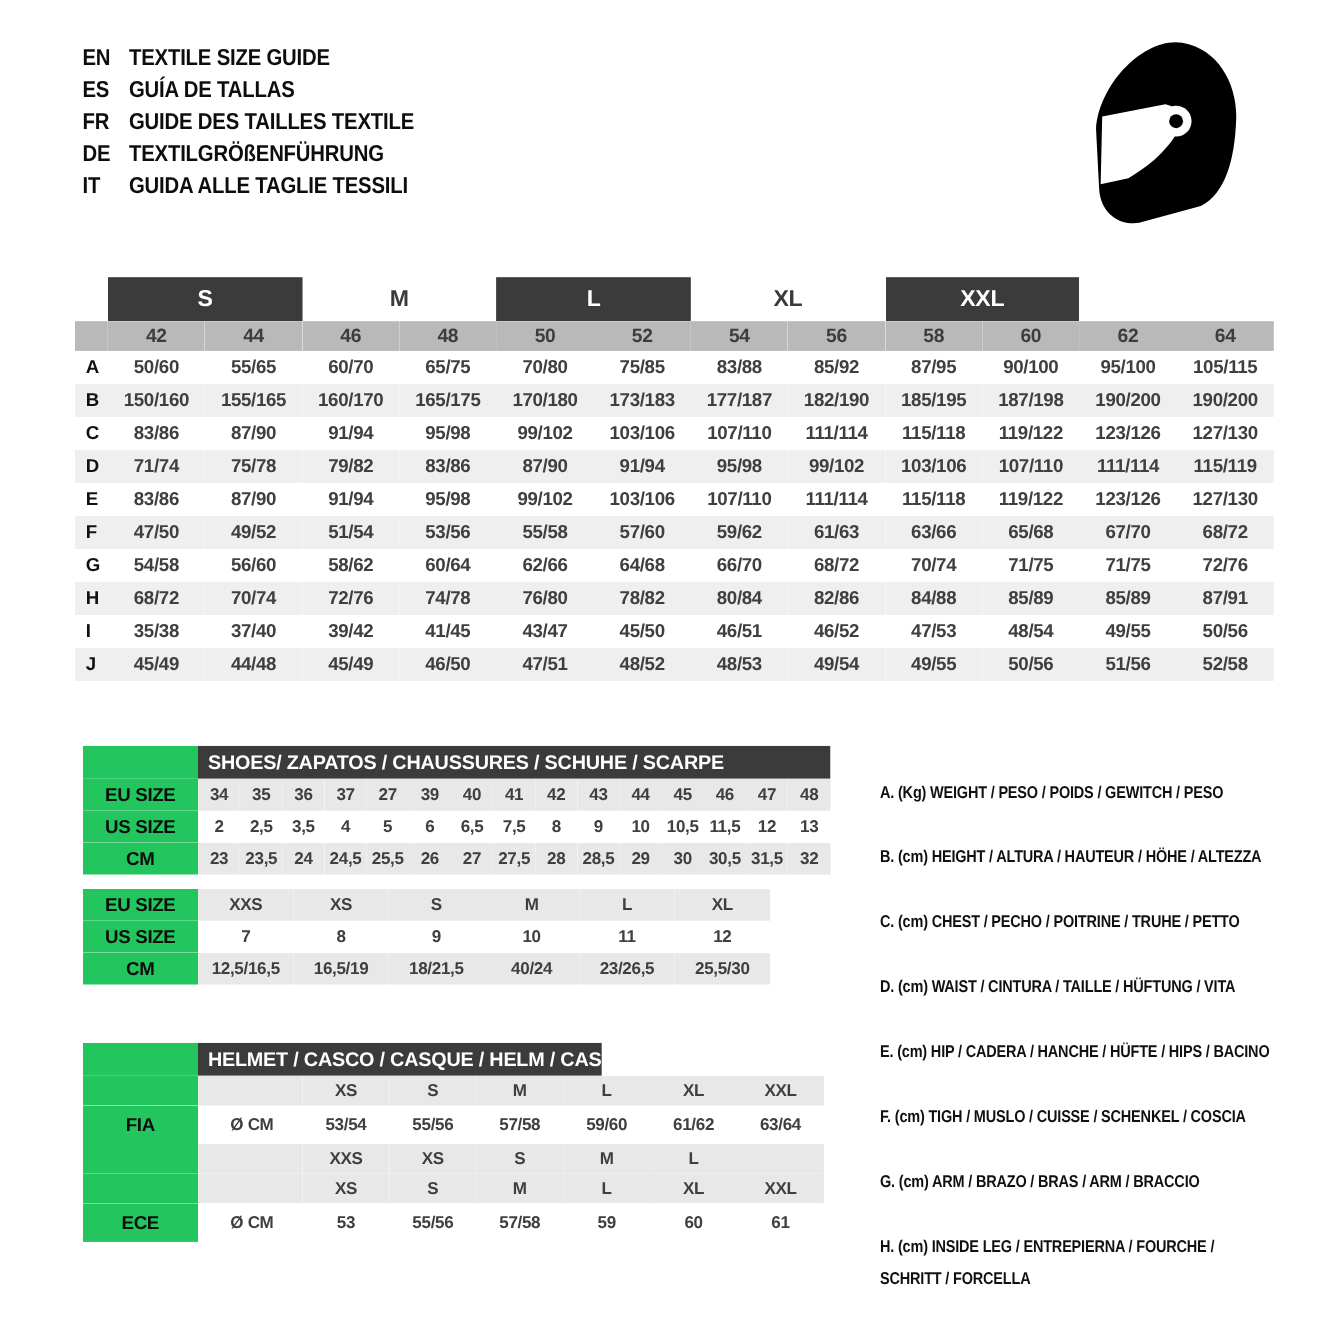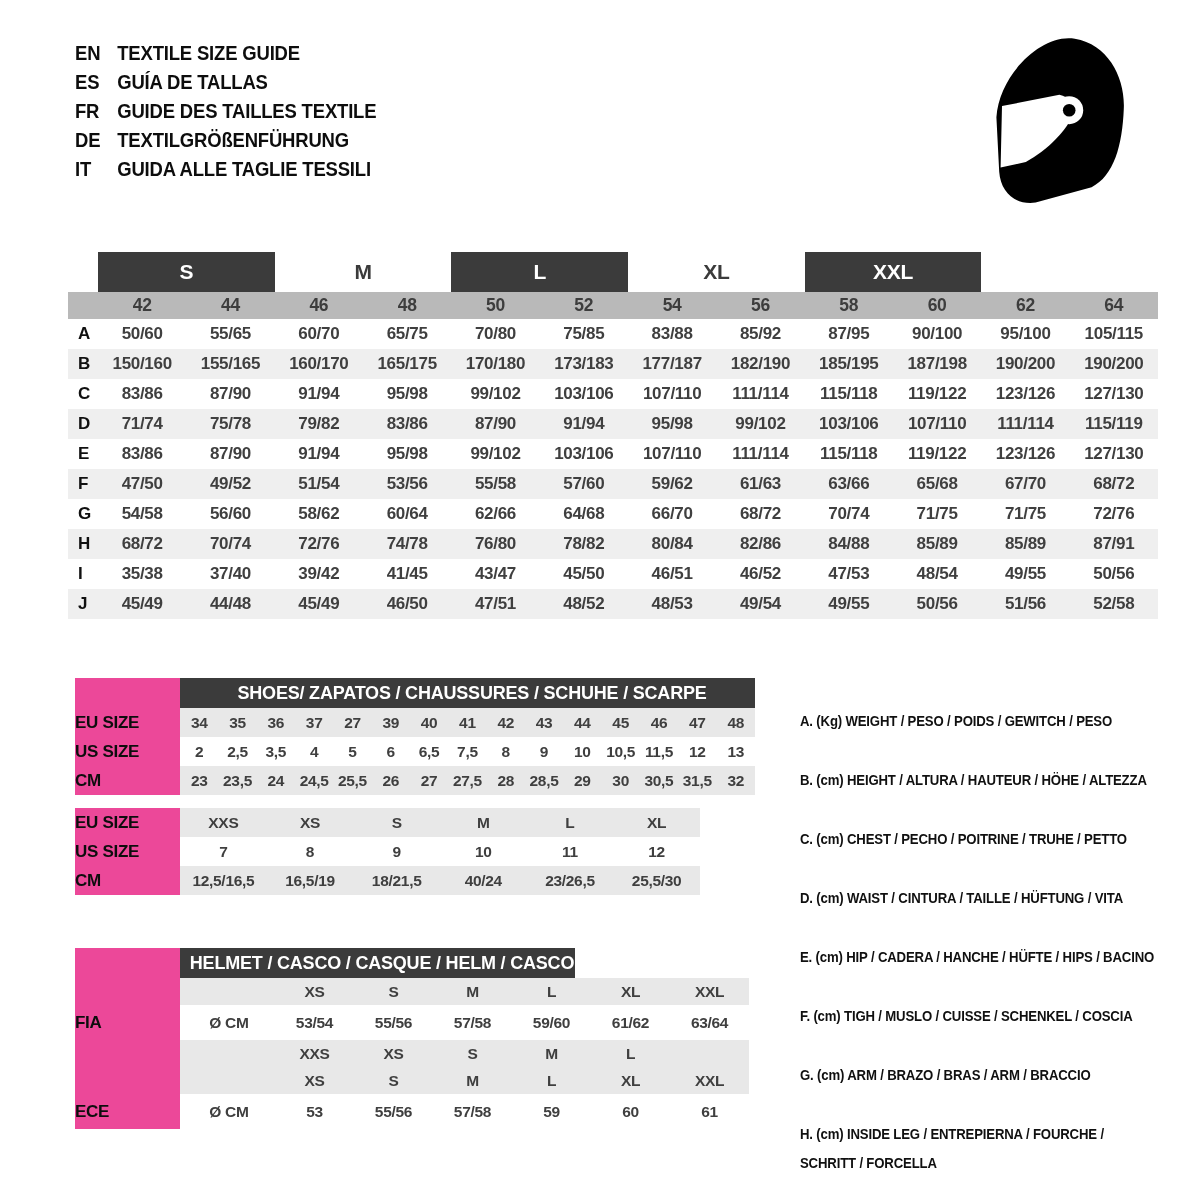--- a/index.html
+++ b/index.html
@@ -23,29 +23,29 @@
   .grp.dark{background:#3b3b3b;color:#fff}
   .band-row th{height:27px;background:#b9b9b9;color:#3d3d3d;font-size:17.5px}
   .dr th,.dr td{height:30px;font-size:17px;color:#3f3f3f}
   .dr .rk{text-align:left;padding-left:10px;color:#101010;font-size:17px}
   .dr.g{background:#efefef}
 
   
   .sec{position:absolute;left:75px}
   .sec table{border-collapse:collapse;table-layout:fixed;letter-spacing:-0.3px}
   .sec th,.sec td{padding:0;font-weight:bold;overflow:hidden;white-space:nowrap}
-  .sec .outer{text-align:left;color:#0d0d0d;font-size:17px;background:#ec4899;width:105px}
+  .sec .outer{text-align:center;color:#0d0d0d;font-size:17px;background:#22c55e;width:105px}
   .sec td.c{text-align:center;font-size:15.5px;color:#3f3f3f}
   .sec tr.g td.c{background:#e8e8e8}
   .sec tr.r29 td,.sec tr.r29 th{height:29px}
   .sec tr.r27 td,.sec tr.r27 th{height:27px}
   .sec tr.r35 td,.sec tr.r35 th{height:35px}
   .bar{background:#3b3b3b;color:#fff;height:30px;line-height:30px;font-size:18px;
-       padding-left:9px;text-align:center;letter-spacing:-0.2px}
-  .bar.w395{width:395px}
+       padding-left:9px;text-align:left;letter-spacing:-0.2px}
+  .bar.w395{width:367px}
   .helmet-table td.unit{text-align:center;padding-left:3px;font-size:15.5px;color:#3f3f3f}
 
   
   .legend{position:absolute;left:800px;top:676px;width:480px;transform:scaleX(0.85);transform-origin:0 0;
           font-size:15.5px;line-height:29.5px;color:#101010;letter-spacing:-0.2px;white-space:pre-line}
 </style>
 </head>
 <body>
 
 <div class="page">

